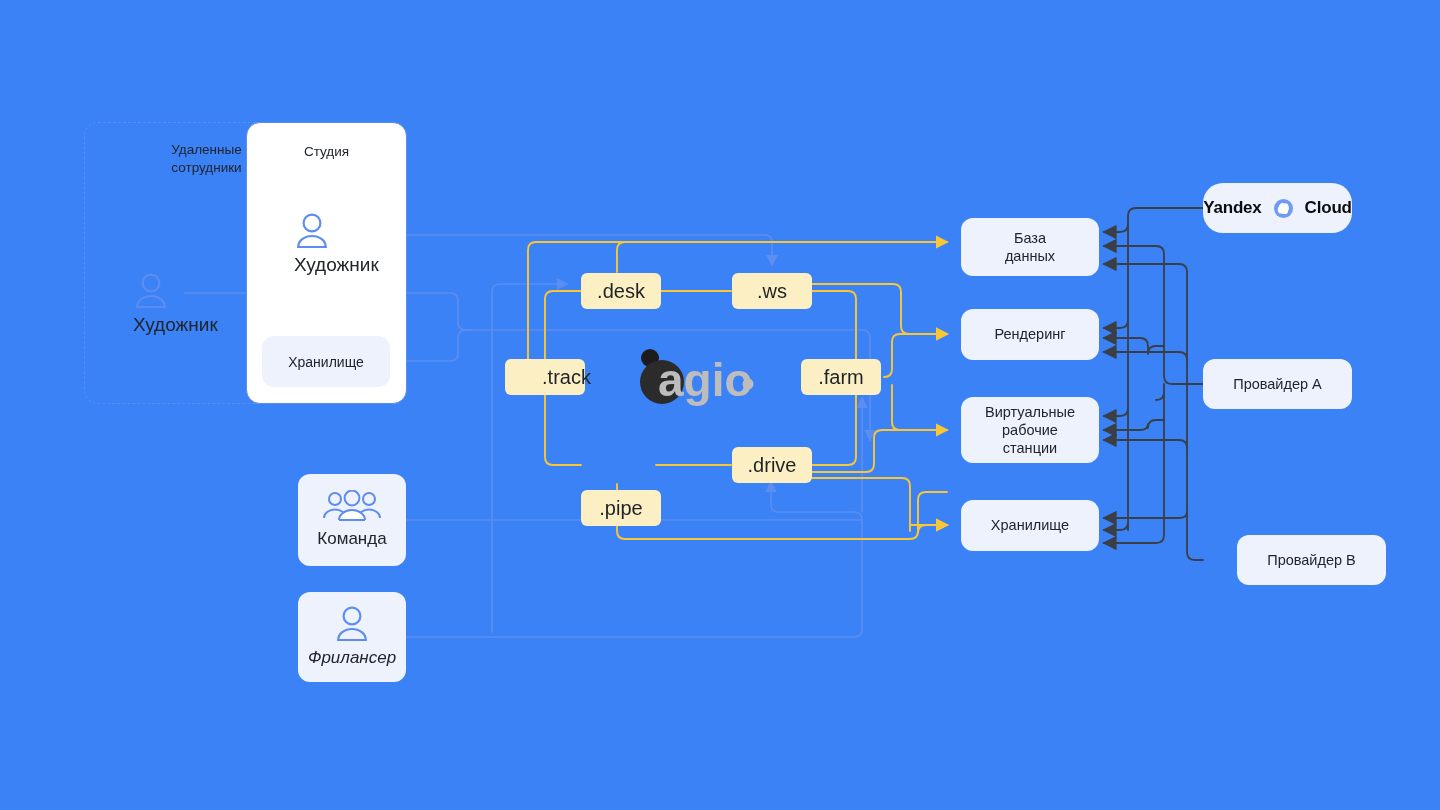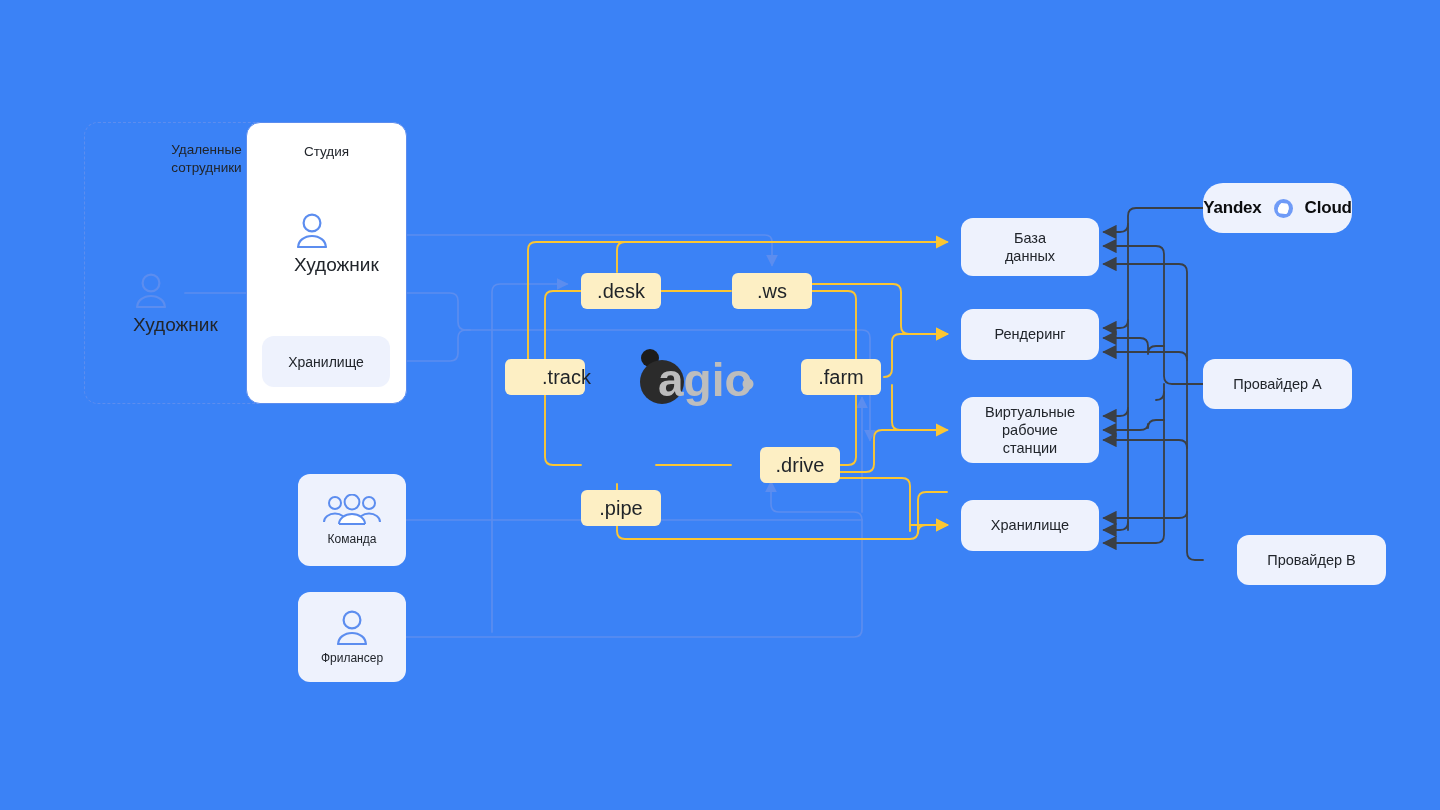--- a/index.html
+++ b/index.html
@@ -32,21 +32,21 @@
     color:#21252b;
     font-size:14.5px;
     border-radius:12px;
     padding:20px 8px;
   }
   .actor-node{
     background:#EEF2FD;
     border-radius:12px;
     flex-direction:column;
     gap:4px;
-    font-size:12px;
+    font-size:17px;
     color:#21252b;
   }
   .plain-actor{
     position:absolute;
     display:flex;flex-direction:column;gap:4px;
     font-size:19px;color:#21252b;
   }
   .group-box{
     position:absolute;
     box-sizing:border-box;
@@ -242,21 +242,21 @@
       <circle cx="47" cy="9" r="6" fill="none" stroke="#5C8DEF" stroke-width="2"></circle>
       <circle cx="30" cy="8" r="7.4" fill="none" stroke="#5C8DEF" stroke-width="2"></circle>
       <path d="M2,28 a11,8.5 0 0 1 22,0" fill="none" stroke="#5C8DEF" stroke-width="2"></path>
       <path d="M36,28 a11,8.5 0 0 1 22,0" fill="none" stroke="#5C8DEF" stroke-width="2"></path>
       <path d="M17,30 a13,10 0 0 1 26,0" fill="#fff" stroke="#5C8DEF" stroke-width="2"></path>
       <path d="M17,30 H43" stroke="#5C8DEF" stroke-width="2" fill="none"></path>
     </svg>
     <span>Команда</span>
   </div>
 
-  <div class="node actor-node" style="left:298px;top:592px;width:108px;height:90px;">
+  <div class="node actor-node" style="left:298px;top:592px;width:108px;height:90px;font-style:italic;">
     <svg class="svg-icon" width="36" height="38" viewBox="0 0 36 38">
       <circle cx="18" cy="11" r="8.4" fill="none" stroke="#5C8DEF" stroke-width="2.2"></circle>
       <path d="M4.2,35 a13.8,11 0 0 1 27.6,0" fill="none" stroke="#5C8DEF" stroke-width="2.2" stroke-linecap="round"></path>
       <path d="M4.2,35 H31.8" stroke="#5C8DEF" stroke-width="2.2" stroke-linecap="round" fill="none"></path>
     </svg>
     <span>Фрилансер</span>
   </div>
 
   <div class="node yellow-node" style="left:581px;top:273px;width:80px;height:36px;">
     <span>.desk</span>
@@ -271,21 +271,21 @@
   </div>
 
   <div class="node yellow-node" style="left:801px;top:359px;width:80px;height:36px;">
     <span>.farm</span>
   </div>
 
   <div class="node yellow-node" style="left:581px;top:447px;width:80px;height:36px;margin-top:43px;">
     <span>.pipe</span>
   </div>
 
-  <div class="node yellow-node" style="left:732px;top:447px;width:80px;height:36px;margin-left:28px;">
+  <div class="node yellow-node" style="left:732px;top:447px;width:80px;height:36px;">
     <span>.drive</span>
   </div>
 
   <svg class="logo" style="left:632px;top:342px;" viewBox="0 0 130 70">
     <circle cx="18" cy="16" r="9" fill="#1c1c1c"></circle>
     <circle cx="30" cy="40" r="22" fill="#2b2b2b"></circle>
     <text x="26" y="54" font-family="Liberation Sans, sans-serif" font-size="46" font-weight="bold" fill="#bdbdbd">agio</text>
     <circle cx="116" cy="42" r="5.5" fill="#bdbdbd"></circle>
   </svg>
 

